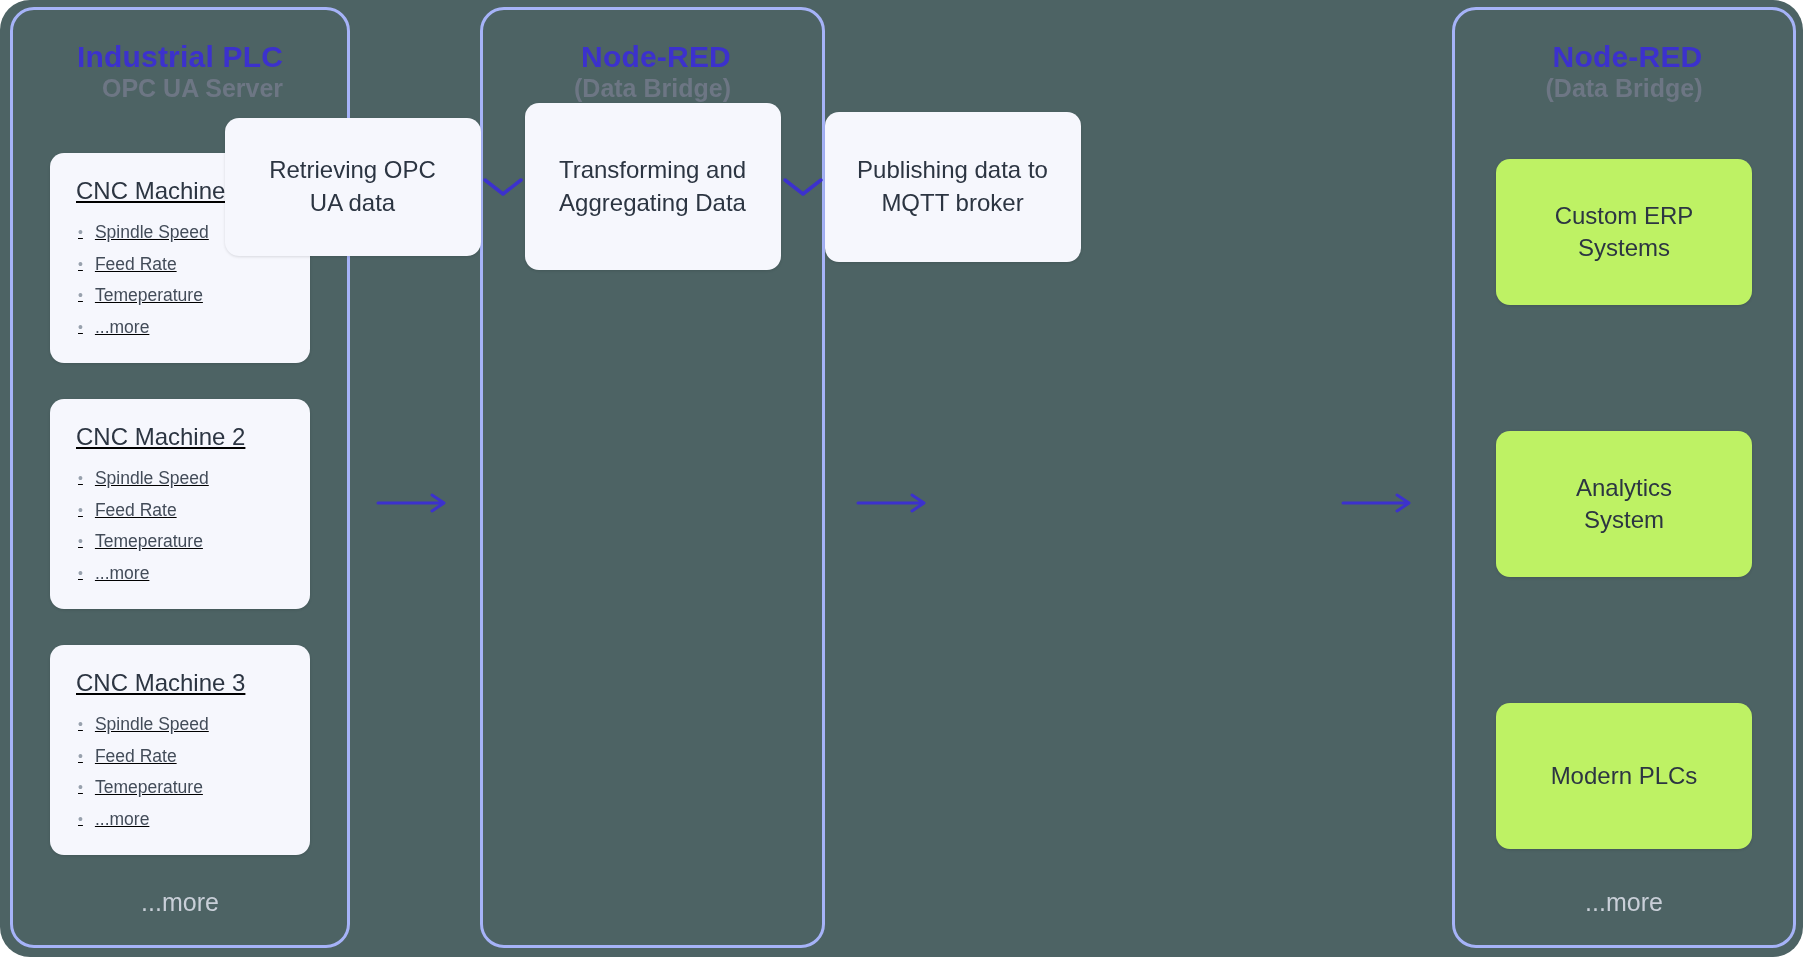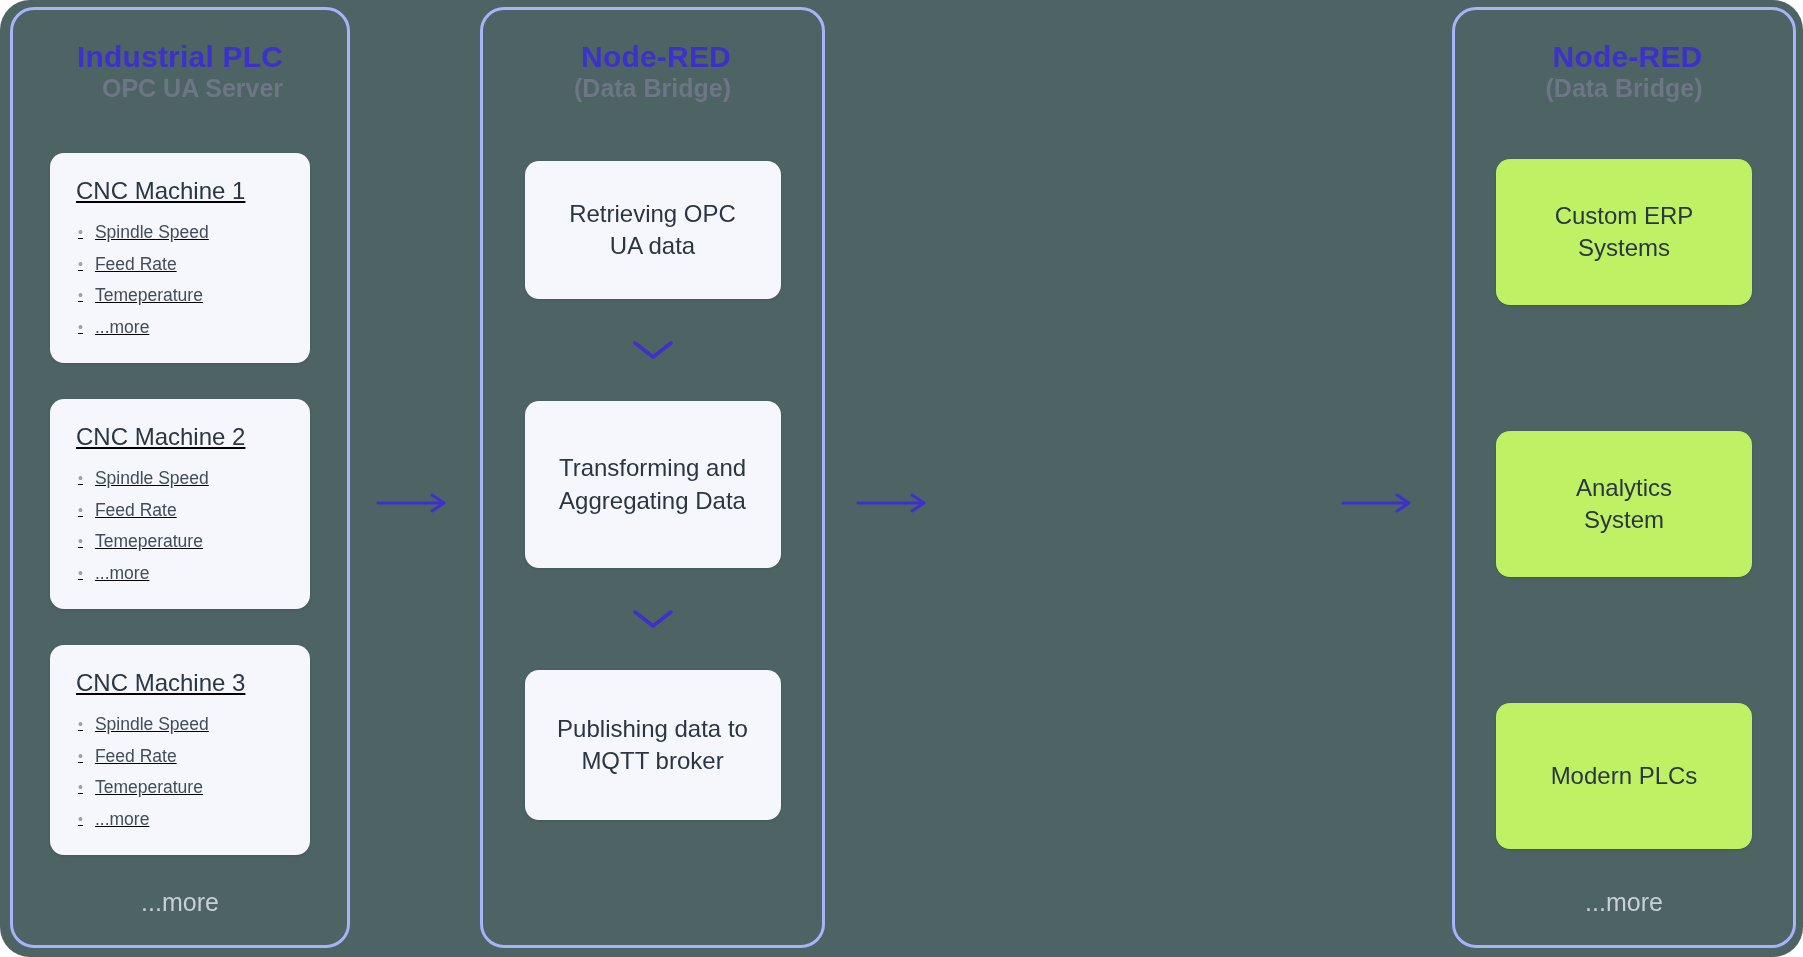--- a/index.html
+++ b/index.html
@@ -80,21 +80,21 @@
     line-height: 1.8;
     color: #434c59;
   }
   .machine-list li .bullet-dot {
     color: #98a1ad;
     font-size: 14px;
     margin-right: 12px;
   }
 
   
-  .steps { display: flex; flex-direction: column; align-items: center; margin-top: 58px; }
+  .steps { display: flex; flex-direction: row; align-items: center; }
   .step-card {
     width: 256px;
     background: #f6f7fd;
     border-radius: 14px;
     display: flex;
     align-items: center;
     justify-content: center;
     text-align: center;
     font-size: 24px;
     line-height: 1.35;

